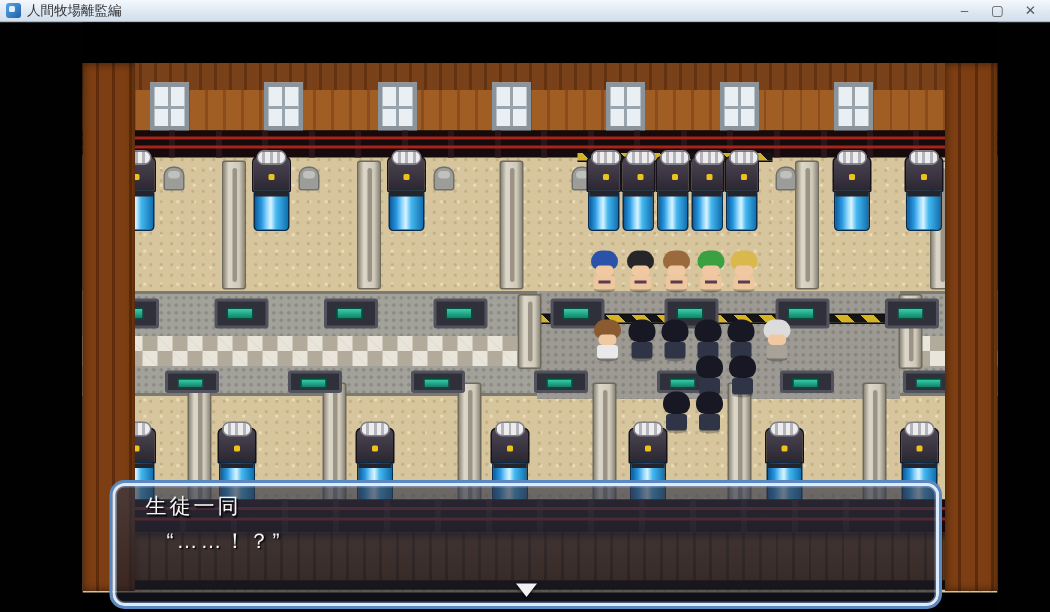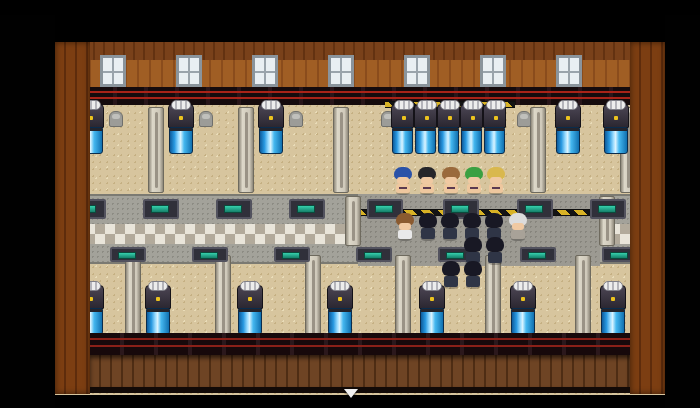--- a/index.html
+++ b/index.html
@@ -127,20 +127,29 @@
     text-shadow:1px 1px 1px #000;}
   .continue-arrow{position:absolute;left:344px;top:389px;width:0;height:0;
     border-left:7px solid transparent;border-right:7px solid transparent;border-top:9px solid #f2f2f2;
     filter:drop-shadow(0 1px 1px rgba(0,0,0,.8));}
 </style>
 </head>
 <body>
 
 <div class="window">
 
+  <div class="titlebar">
+    <div class="app-icon"></div>
+    <span class="title-text">人間牧場離監編</span>
+    <div class="win-controls">
+      <div class="win-btn">–</div>
+      <div class="win-btn">▢</div>
+      <div class="win-btn">✕</div>
+    </div>
+  </div>
 
   <div class="game">
     <div class="map">
       <div class="floor"></div>
 
       <div class="wall-upper"></div>
       <div class="wall-lower"></div>
       <div id="win-layer">
           <div class="gwindow" style="left: 45px;"></div>
           <div class="gwindow" style="left: 121px;"></div>
@@ -409,15 +418,19 @@
             <div class="body" style="background: rgb(47, 53, 70);"></div>
           </div>
           <div class="sprite student" style="left: 408px; top: 246px;">
             <div class="hair" style="background: rgb(24, 24, 36);"></div>
             <div class="body" style="background: rgb(47, 53, 70);"></div>
           </div>
         </div>
     </div>
   </div>
 
+  <div class="dialog">
+    <div class="dlg-speaker">生徒一同</div>
+    <div class="dlg-line">“……！？”</div>
+  </div>
   <div class="continue-arrow"></div>
 
 </div>
 
 </body></html>

